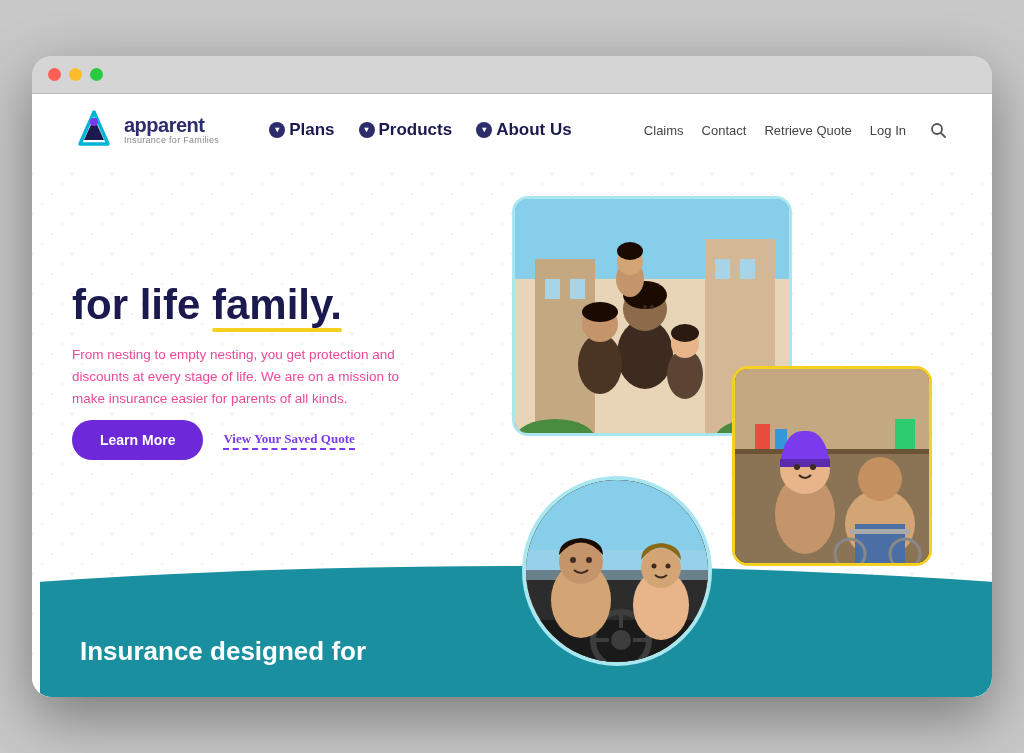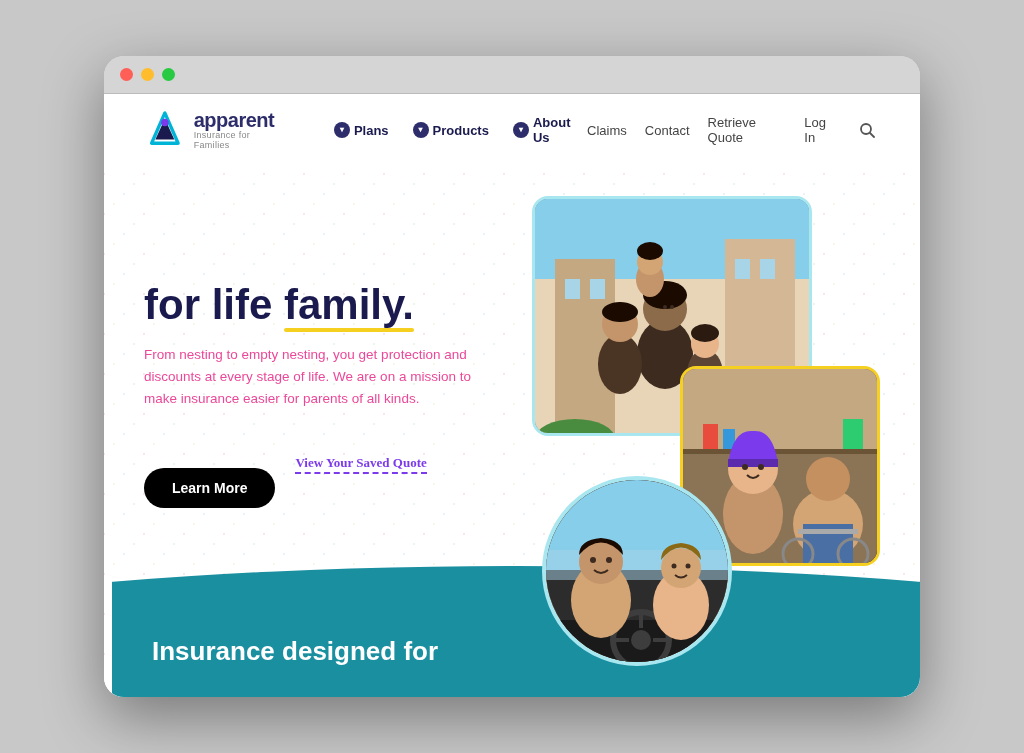--- a/index.html
+++ b/index.html
@@ -7,21 +7,21 @@
     body {
       background: #c8c8c8;
       display: flex;
       align-items: center;
       justify-content: center;
       min-height: 100vh;
       font-family: -apple-system, BlinkMacSystemFont, 'Segoe UI', sans-serif;
     }
 
     .browser-chrome {
-      width: 816px;
+      width: 960px;
       border-radius: 20px;
       background: #e0e0e0;
       box-shadow: 0 20px 60px rgba(0,0,0,0.4);
       overflow: hidden;
     }
 
     .browser-titlebar {
       background: #d5d5d5;
       padding: 12px 16px;
       display: flex;
@@ -115,21 +115,21 @@
       align-items: center;
       gap: 4px;
       margin-right: auto;
     }
 
     .nav-item-dropdown {
       display: flex;
       align-items: center;
       gap: 4px;
       padding: 6px 10px;
-      font-size: 13px;
+      font-size: 17px;
       font-weight: 600;
       color: #1a1a4e;
       cursor: pointer;
       border-radius: 20px;
       transition: background 0.2s;
     }
 
     .nav-dropdown-icon {
       width: 16px; height: 16px;
       background: #2d2d6b;
@@ -237,29 +237,28 @@
       max-width: 340px;
     }
 
     .hero-cta-row {
       display: flex;
       align-items: center;
       gap: 20px;
     }
 
     .learn-more-btn {
-      background: #000000;
+      background: #6d28d9;
       color: white;
       border: none;
       border-radius: 30px;
       padding: 12px 28px;
       font-size: 14px;
       font-weight: 700;
       cursor: pointer;
-      margin-top: 48px;
     }
 
     .view-quote-link {
       font-size: 13px;
       color: #7c3aed;
       font-weight: 600;
       cursor: pointer;
       text-decoration: none;
       border-bottom: 2px dashed #7c3aed;
       padding-bottom: 1px;

